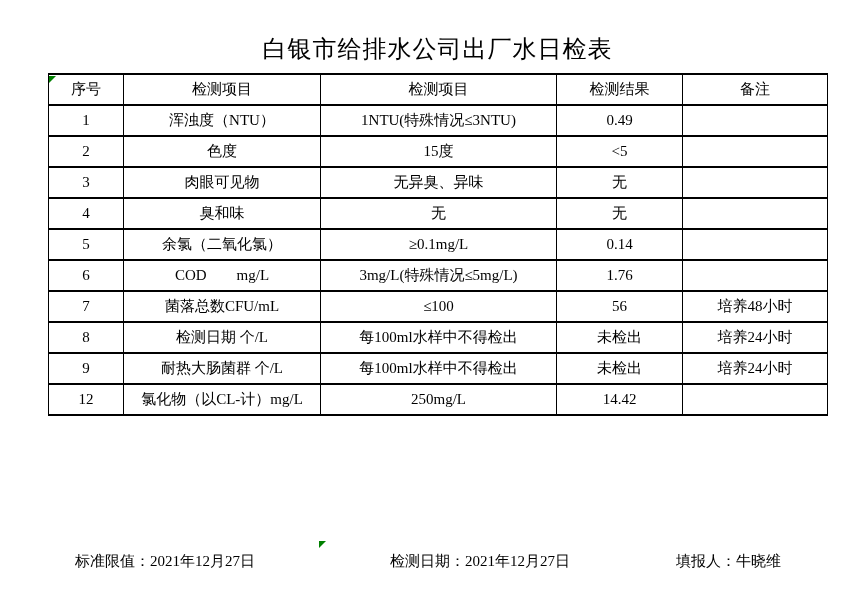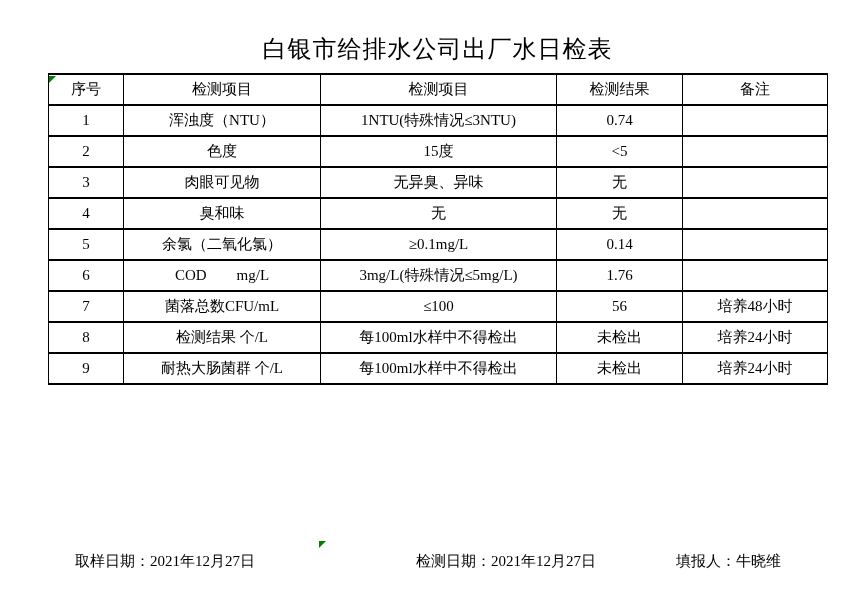--- a/index.html
+++ b/index.html
@@ -52,21 +52,21 @@
   .marker-top-left { top: 76px; left: 49px; }
   .marker-bottom   { top: 541px; left: 319px; }
 
   .footer {
     position: absolute;
     top: 552px; left: 0; width: 866px;
     font-size: 15px;
     white-space: nowrap;
   }
   .footer .sample-date { position: absolute; left: 75px; }
-  .footer .test-date   { position: absolute; left: 390px; margin-left: 26px; }
+  .footer .test-date   { position: absolute; left: 390px; }
   .footer .reporter    { position: absolute; left: 676px; }
 </style>
 </head>
 <body>
 
 <div class="page">
 
   <div class="title">白银市给排水公司出厂水日检表</div>
 
   <table class="check-table">
@@ -84,21 +84,21 @@
         <th>检测项目</th>
         <th>检测结果</th>
         <th>备注</th>
       </tr>
     </thead>
     <tbody>
       <tr>
         <td>1</td>
         <td>浑浊度（NTU）</td>
         <td>1NTU(特殊情况≤3NTU)</td>
-        <td>0.74</td>
+        <td>0.49</td>
         <td></td>
       </tr>
       <tr>
         <td>2</td>
         <td>色度</td>
         <td>15度</td>
         <td>&lt;5</td>
         <td></td>
       </tr>
       <tr>
@@ -131,37 +131,44 @@
       </tr>
       <tr>
         <td>7</td>
         <td>菌落总数CFU/mL</td>
         <td>≤100</td>
         <td>56</td>
         <td>培养48小时</td>
       </tr>
       <tr>
         <td>8</td>
-        <td>检测结果 个/L</td>
+        <td>检测日期 个/L</td>
         <td>每100ml水样中不得检出</td>
         <td>未检出</td>
         <td>培养24小时</td>
       </tr>
       <tr>
         <td>9</td>
         <td>耐热大肠菌群 个/L</td>
         <td>每100ml水样中不得检出</td>
         <td>未检出</td>
         <td>培养24小时</td>
       </tr>
+      <tr>
+        <td>12</td>
+        <td>氯化物（以CL-计）mg/L</td>
+        <td>250mg/L</td>
+        <td>14.42</td>
+        <td></td>
+      </tr>
     </tbody>
   </table>
 
   <div class="corner-marker marker-top-left"></div>
   <div class="corner-marker marker-bottom"></div>
 
   <div class="footer">
-    <span class="sample-date">取样日期：2021年12月27日</span>
+    <span class="sample-date">标准限值：2021年12月27日</span>
     <span class="test-date">检测日期：2021年12月27日</span>
     <span class="reporter">填报人：牛晓维</span>
   </div>
 
 </div>
 
 </body></html>

